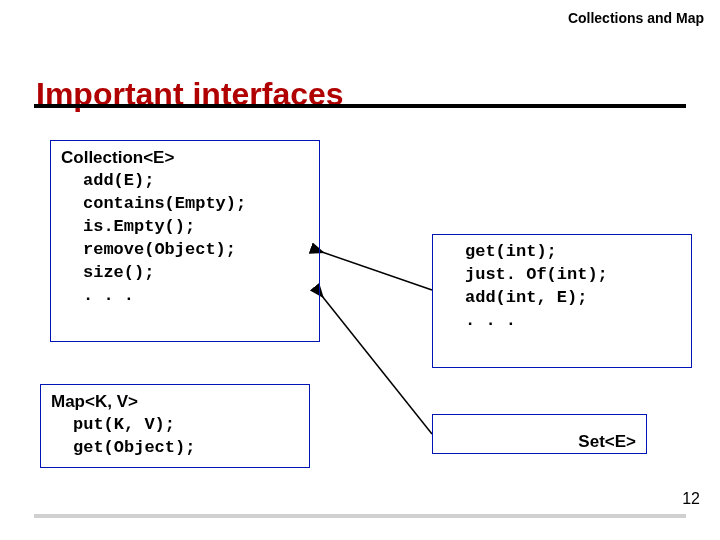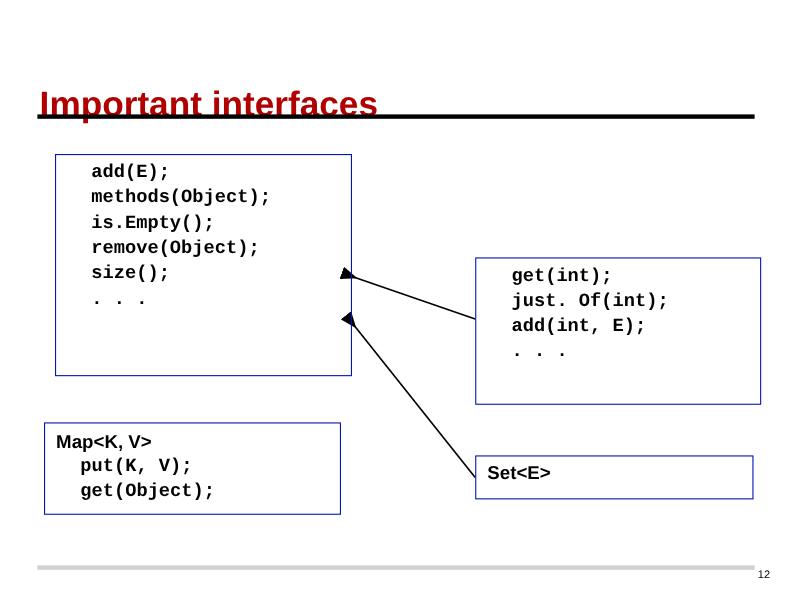--- a/index.html
+++ b/index.html
@@ -60,76 +60,78 @@
   .box .mono {
     font-family: "Courier New", Courier, monospace;
     font-weight: bold;
     white-space: pre;
     padding-left: 22px;
     font-size: 17px;
   }
   #box-collection { top: 140px; left: 50px;  width: 270px; height: 202px; }
   #box-map        { top: 384px; left: 40px;  width: 270px; height: 84px; }
   #box-list       { top: 234px; left: 432px; width: 260px; height: 134px; }
-  #box-set        { top: 414px; left: 432px; width: 253px; height: 40px; padding-top:4px; padding-bottom:4px;}
+  #box-set        { top: 414px; left: 432px; width: 215px; height: 40px; padding-top:16px; padding-bottom:4px;text-align:right;}
   .note {
     position: absolute;
     top: 138px;
     left: 436px;
     width: 260px;
     font-size: 16px;
     font-weight: bold;
     line-height: 1.3;
   }
   .footer-rule {
     position: absolute;
     bottom: 22px;
     left: 34px;
     width: 652px;
     height: 4px;
     background: #d0d0d0;
   }
   .page-num {
     position: absolute;
-    bottom: 12px;
+    bottom: 32px;
     right: 20px;
-    font-size: 10px;
+    font-size: 16px;
     margin-left: 33px;
   }
   svg.arrows {
     position: absolute;
     top: 0; left: 0;
     width: 720px; height: 540px;
     pointer-events: none;
   }
 </style>
 </head>
 <body>
 
 <div class="slide">
 
+  <div class="header-label">Collections and Map</div>
 
   <div class="title">Important interfaces</div>
   <div class="title-rule"></div>
 
   <svg class="arrows">
     <defs>
       <marker id="arrowhead" markerWidth="10" markerHeight="8" refX="2" refY="4" orient="auto">
         <polygon points="10 0, 0 4, 10 8" fill="#000"></polygon>
       </marker>
     </defs>
 
     <line x1="432" y1="290" x2="322" y2="252" stroke="#000" stroke-width="1.5" marker-end="url(#arrowhead)"></line>
 
     <line x1="432" y1="434" x2="322" y2="296" stroke="#000" stroke-width="1.5" marker-end="url(#arrowhead)"></line>
   </svg>
 
   <div id="box-collection" class="box">
+    <div class="head">Collection&lt;E&gt;</div>
     <div class="mono">add(E);
-methods(Object);
+contains(Empty);
 is.Empty();
 remove(Object);
 size();
 . . .</div>
   </div>
 
 
   <div id="box-list" class="box">
     <div class="mono">get(int);
 just. Of(int);

